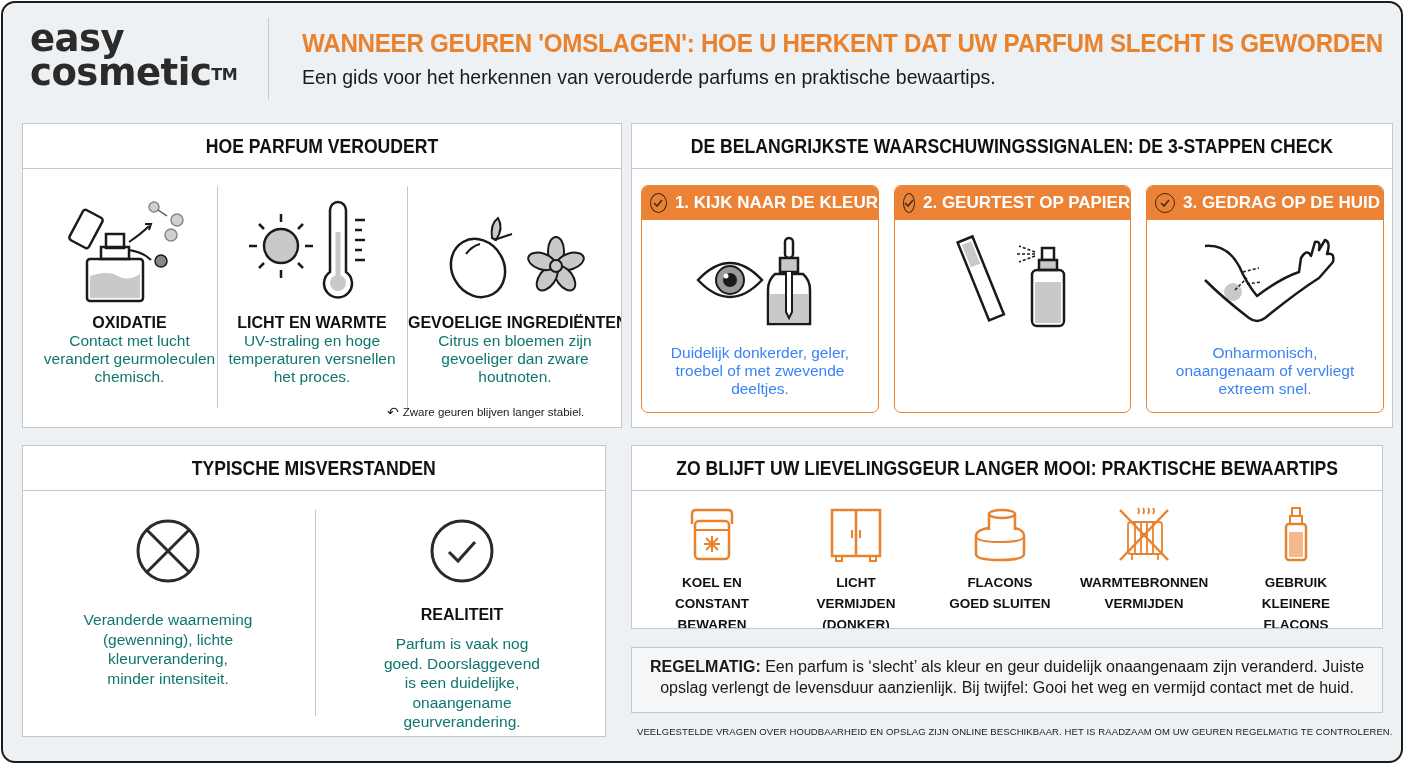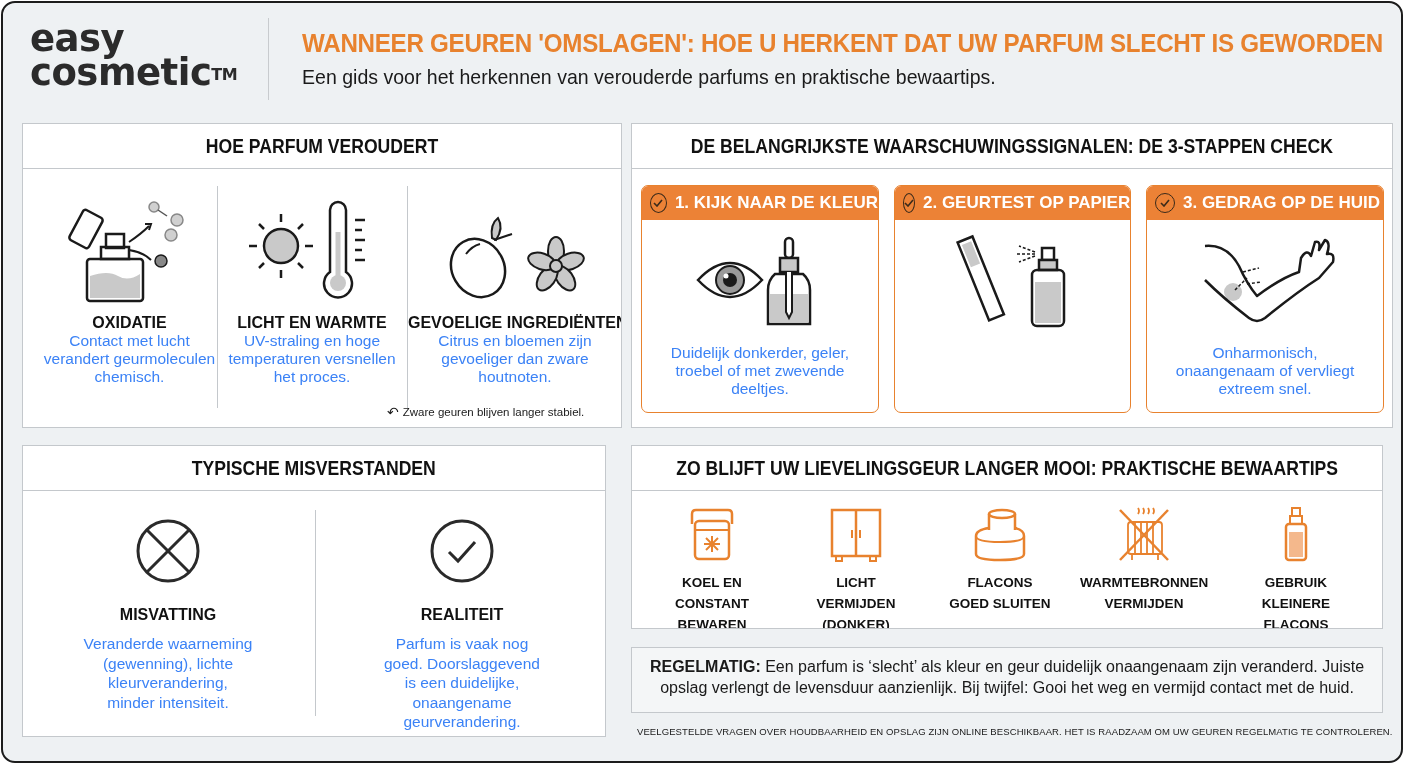--- a/index.html
+++ b/index.html
@@ -21,21 +21,21 @@
   .header-divider { left:268px; top:18px; width:1px; height:82px; background:#c8cbce; }
   .main-title { left:302px; top:28px; font-weight:bold; font-size:26px; color:#e8822e; letter-spacing:-0.3px; transform:scaleX(0.93); transform-origin:left; white-space:nowrap; }
   .subtitle { left:302px; top:65px; font-size:21px; color:#1a1a1a; transform:scaleX(0.93); transform-origin:left; white-space:nowrap; }
 
   .panel { background:#ffffff; border:1px solid #c4c8cc; border-radius:0; box-sizing:border-box; overflow:hidden; }
   .panel-head { height:44px; border-bottom:1px solid #c4c8cc; display:flex; align-items:center; justify-content:center; font-weight:bold; font-size:20px; color:#111; white-space:nowrap; }
   .panel-head span { display:inline-block; transform:scaleX(0.88); }
 
   .col { position:absolute; text-align:center; }
   .col-title { font-weight:bold; font-size:16px; color:#111; white-space:nowrap; }
-  .col-text { font-size:15.5px; line-height:18px; color:#3b82f6; }
+  .col-text { font-size:15.5px; line-height:18px; color:#0f766e; }
   .vsep { position:absolute; width:1px; background:#c4c8cc; }
 
   .step { position:absolute; border:1.5px solid #e8822e; border-radius:7px; background:#fff; box-sizing:border-box; overflow:hidden; }
   .step-head { height:34px; background:#ec8236; color:#fff; display:flex; align-items:center; padding-left:8px; font-weight:bold; font-size:17px; white-space:nowrap; }
   .step-head .chk { width:18px; height:18px; border:1.5px solid #3b2a1a; border-radius:50%; margin-right:8px; display:flex; align-items:center; justify-content:center; }
   .step-text { position:absolute; left:0; right:0; top:158px; text-align:center; font-size:15.5px; line-height:18px; color:#3b82f6; }
 
   .tip { position:absolute; text-align:center; }
   .tip-label { font-weight:bold; font-size:13.5px; line-height:21px; color:#111; }
 
@@ -231,21 +231,20 @@
     </div>
 
   <div class="col" style="left:0; top:72px; width:290px;">
     <div style="height:82px; display:flex; justify-content:center;">
       <svg width="66" height="66" viewBox="0 0 66 66">
         <circle cx="33" cy="33" r="30" fill="none" stroke="#2a2a2a" stroke-width="3"></circle>
         <line x1="12" y1="12" x2="54" y2="54" stroke="#2a2a2a" stroke-width="3"></line>
         <line x1="54" y1="12" x2="12" y2="54" stroke="#2a2a2a" stroke-width="3"></line>
       </svg>
     </div>
-    <div class="col-title" style="margin-top:6px;">MISVATTING</div>
     <div class="col-text" style="margin-top:10px; padding:0 60px; line-height:19.5px;">Veranderde waarneming (gewenning), lichte kleurverandering, minder intensiteit.</div>
   </div>
   <div class="vsep" style="left:292px; top:64px; height:206px;"></div>
   <div class="col" style="left:294px; top:72px; width:290px;">
     <div style="height:82px; display:flex; justify-content:center;">
       <svg width="66" height="66" viewBox="0 0 66 66">
         <circle cx="33" cy="33" r="30" fill="none" stroke="#2a2a2a" stroke-width="3"></circle>
         <path d="M20 34 L29 43 L46 24" fill="none" stroke="#2a2a2a" stroke-width="3"></path>
       </svg>
     </div>

